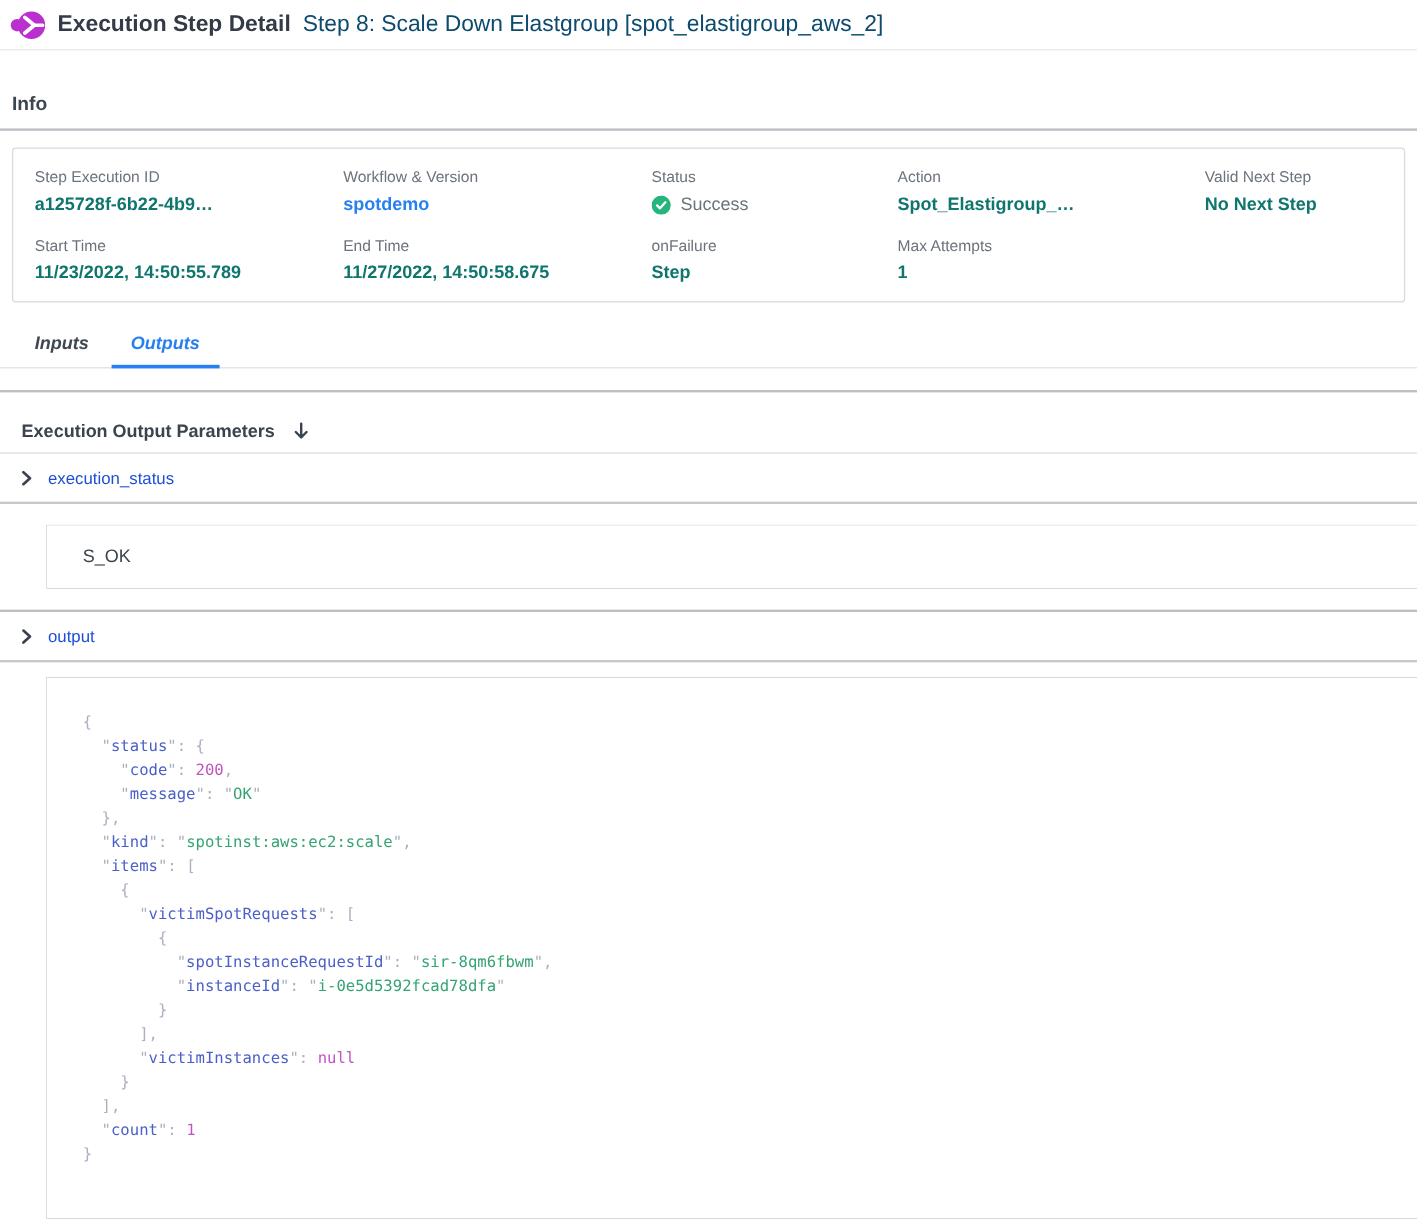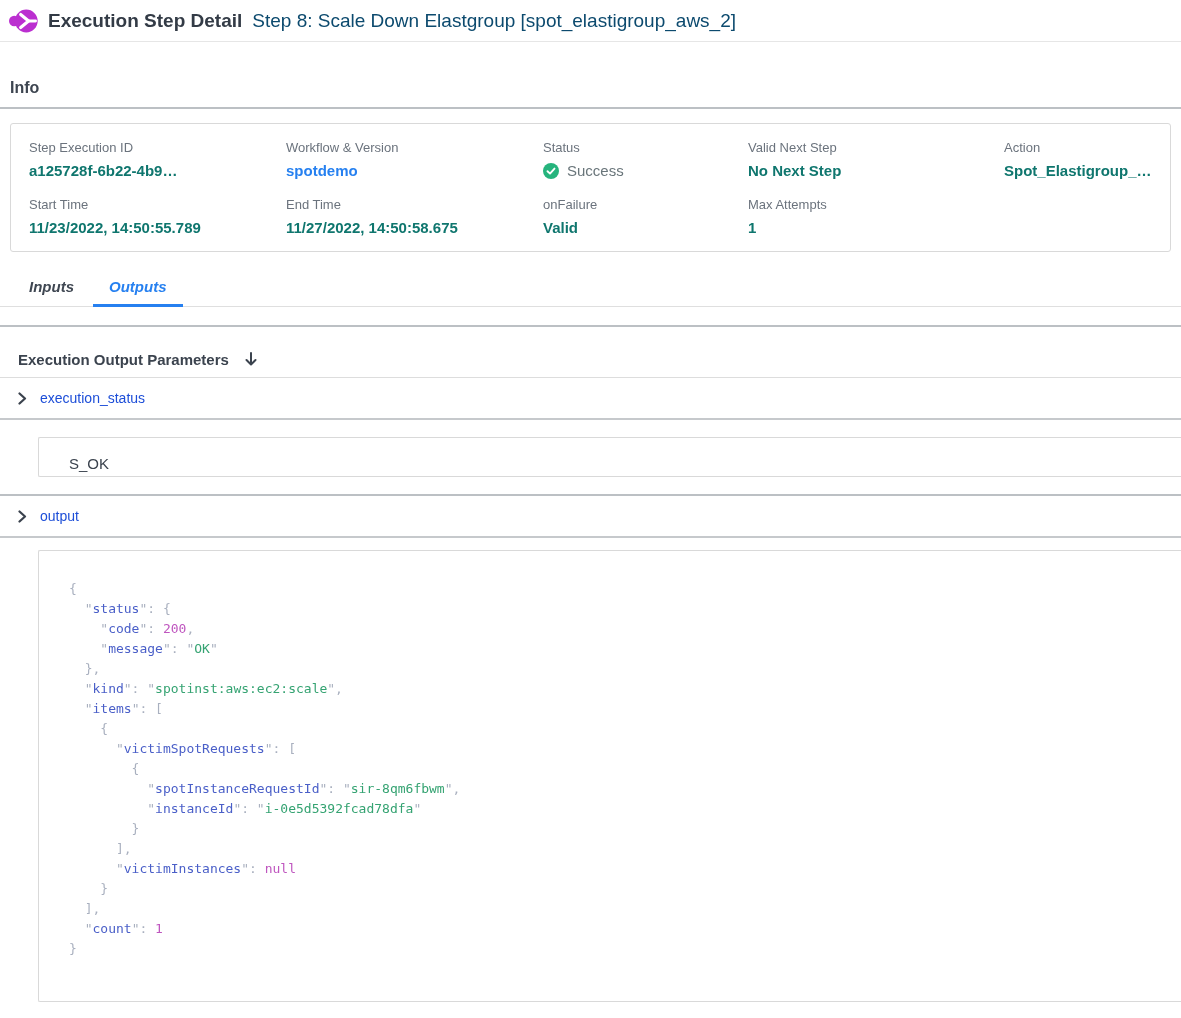--- a/index.html
+++ b/index.html
@@ -66,21 +66,21 @@
     padding-left:16px; cursor:pointer;
     border-bottom:2px solid #c6c9cc;
     font-size:14px; color:#1d4ed8;
   }
   .chev { display:flex; align-items:center; }
 
   .value-box {
     margin:17px 0 17px 38px;
     border:1px solid #d9d9d9; border-right:none; border-radius:2px 0 0 2px;
   }
-  .value-box.text { height:40px; line-height:52px; padding-left:30px; font-size:15px; color:#3b434e; }
+  .value-box.text { height:54px; line-height:52px; padding-left:30px; font-size:15px; color:#3b434e; }
   .value-box.code { margin:12px 0 10px 38px; padding:28px 0 42px 30px; }
 
   pre.json {
     font-family:"DejaVu Sans Mono","Liberation Mono",monospace;
     font-size:13px; line-height:20px; color:var(--jp,#a9b0bf);
   }
   pre.json .tk-p { color:var(--jp,#a9b0bf); }
   pre.json .tk-k { color:var(--jk,#4a5fc8); }
   pre.json .tk-s { color:var(--js,#35a372); }
   pre.json .tk-n { color:var(--jn,#bf56bf); }
@@ -116,38 +116,38 @@
         <div class="label">Status</div>
         <div class="value status">
           <svg width="16" height="16" viewBox="0 0 16 16">
             <circle cx="8" cy="8" r="8" fill="#26b47d"></circle>
             <path d="M4.5 8.2 L7 10.6 L11.5 5.6" stroke="#fff" stroke-width="1.9" fill="none" stroke-linecap="round" stroke-linejoin="round"></path>
           </svg>
           <span>Success</span>
         </div>
       </div>
       <div class="cell">
+        <div class="label">Action</div>
+        <div class="value">Spot_Elastigroup_…</div>
+      </div>
+      <div class="cell">
         <div class="label">Valid Next Step</div>
         <div class="value">No Next Step</div>
       </div>
-      <div class="cell">
-        <div class="label">Action</div>
-        <div class="value">Spot_Elastigroup_…</div>
-      </div>
       <div class="cell row2">
         <div class="label">Start Time</div>
         <div class="value">11/23/2022, 14:50:55.789</div>
       </div>
       <div class="cell row2">
         <div class="label">End Time</div>
         <div class="value">11/27/2022, 14:50:58.675</div>
       </div>
       <div class="cell row2">
         <div class="label">onFailure</div>
-        <div class="value">Valid</div>
+        <div class="value">Step</div>
       </div>
       <div class="cell row2">
         <div class="label">Max Attempts</div>
         <div class="value">1</div>
       </div>
       <div class="cell row2"></div>
     </div>
 </div>
 
 <div class="tabs">

